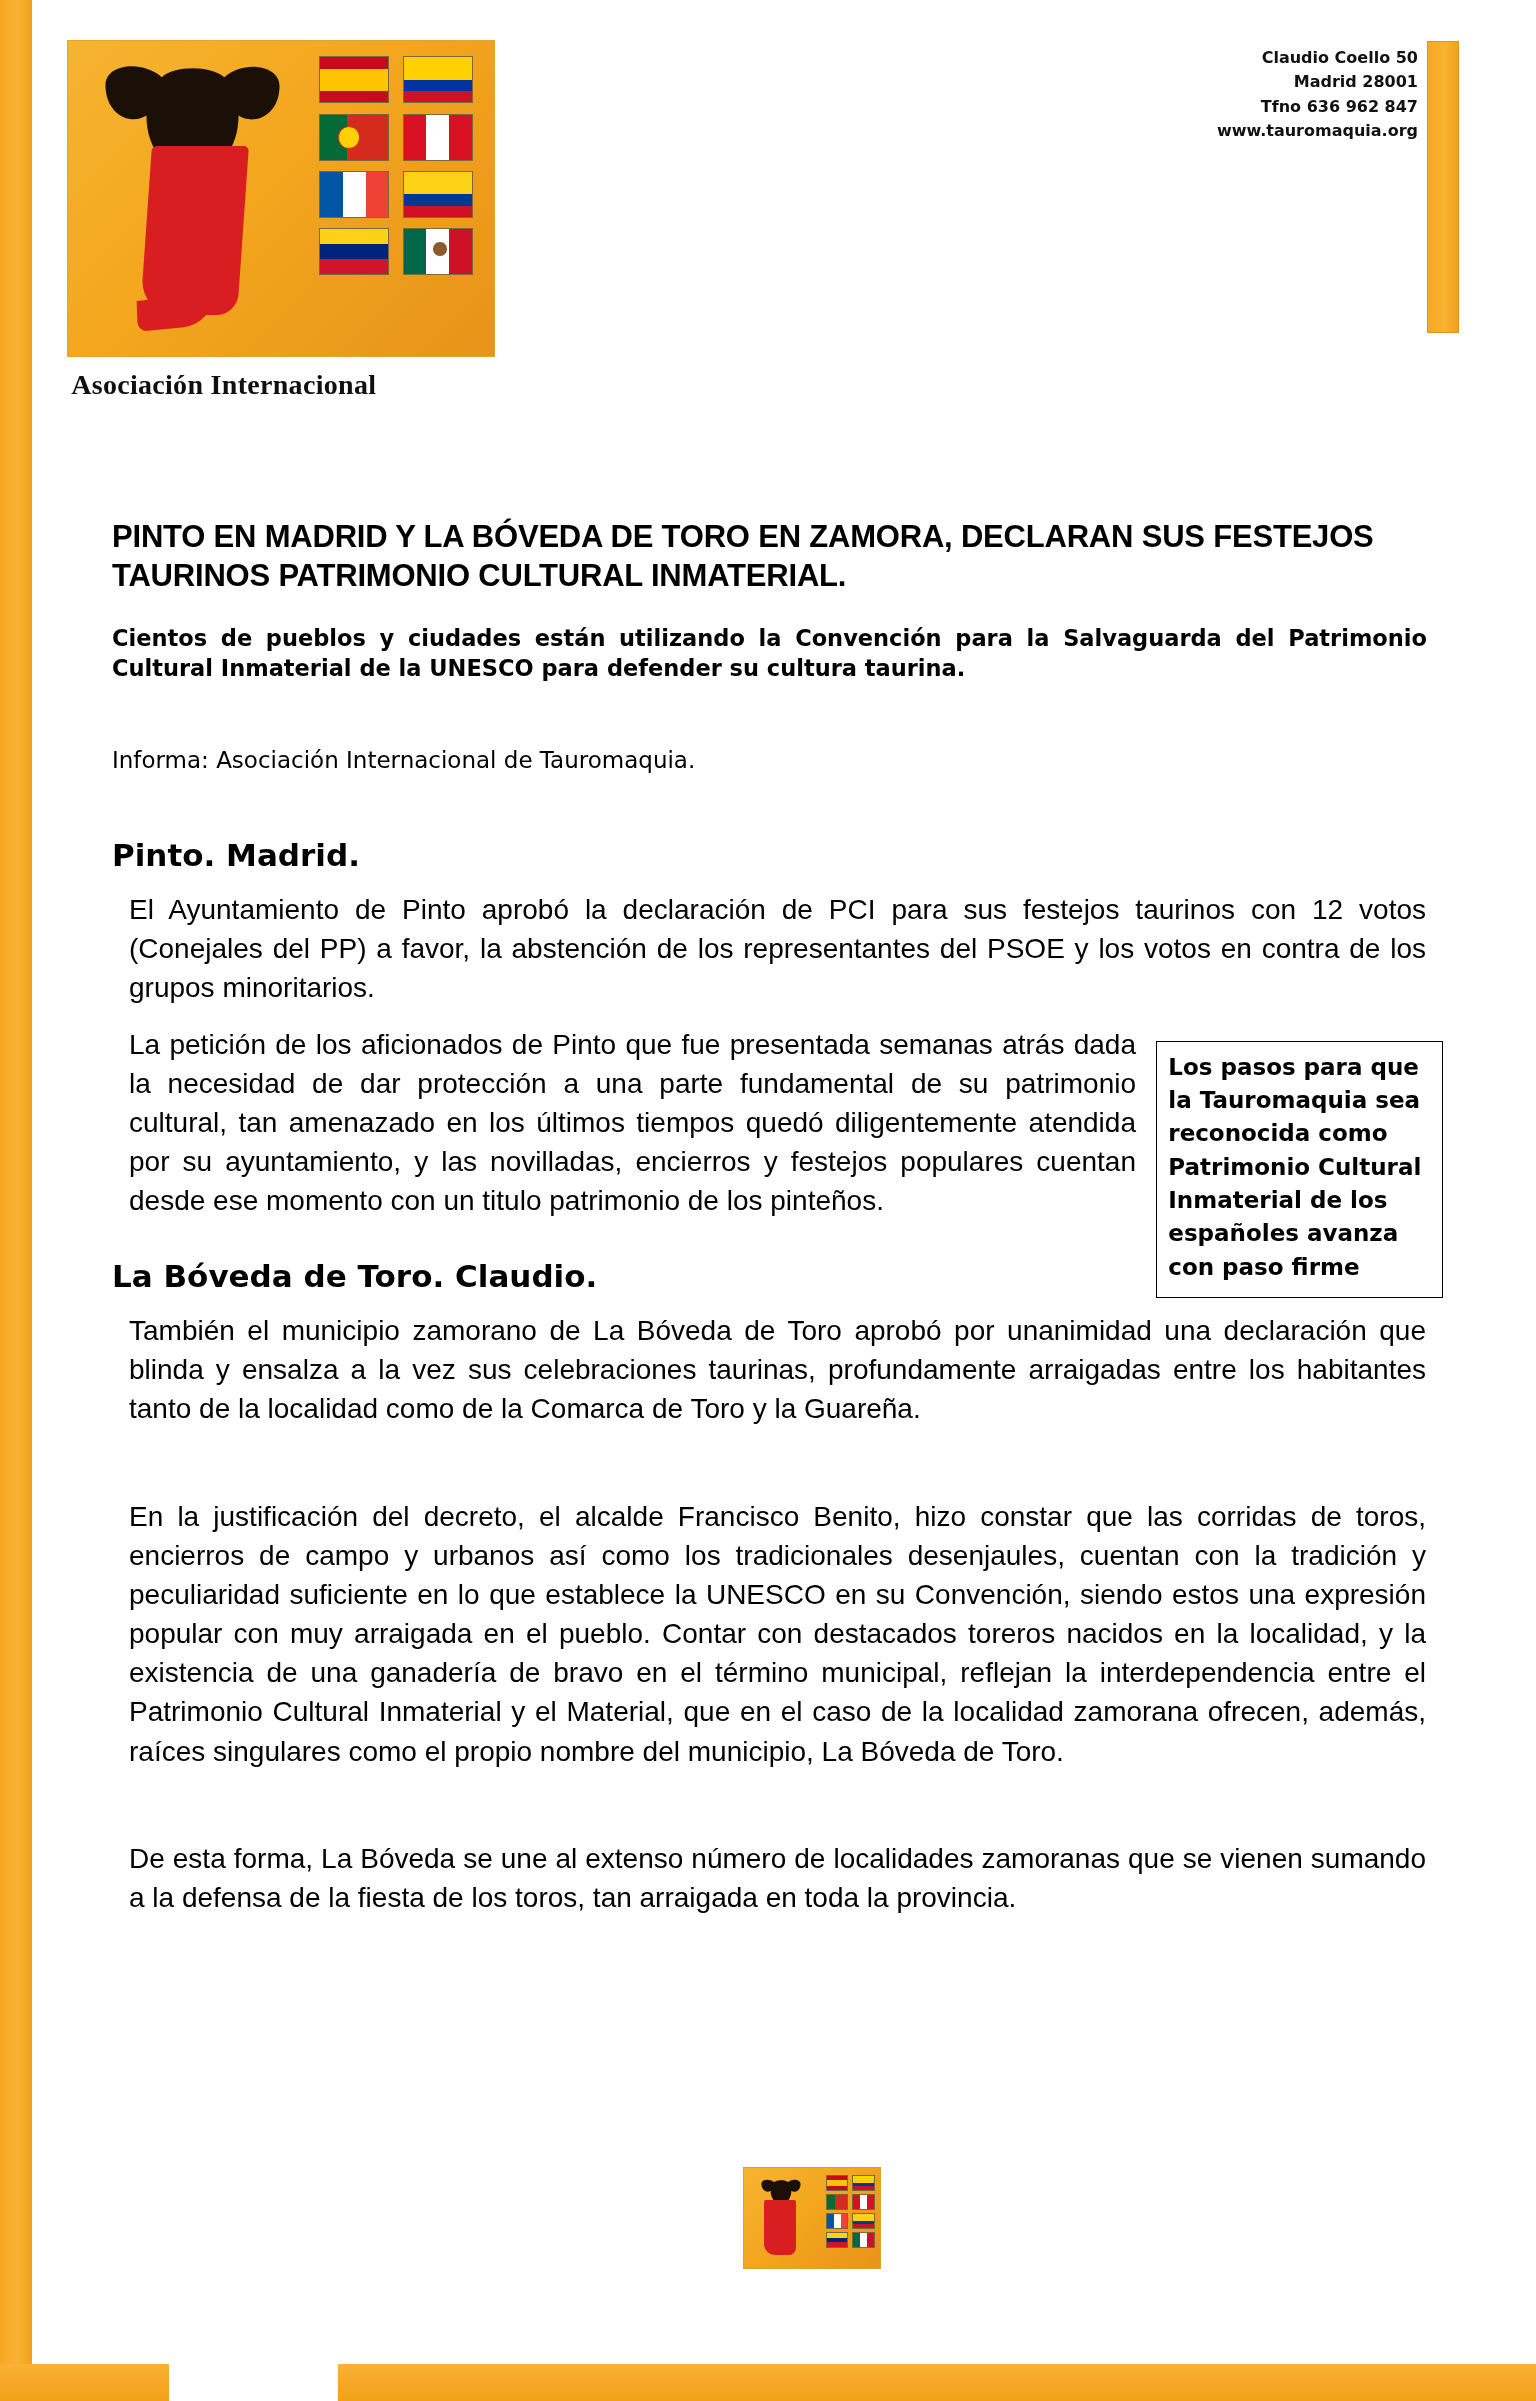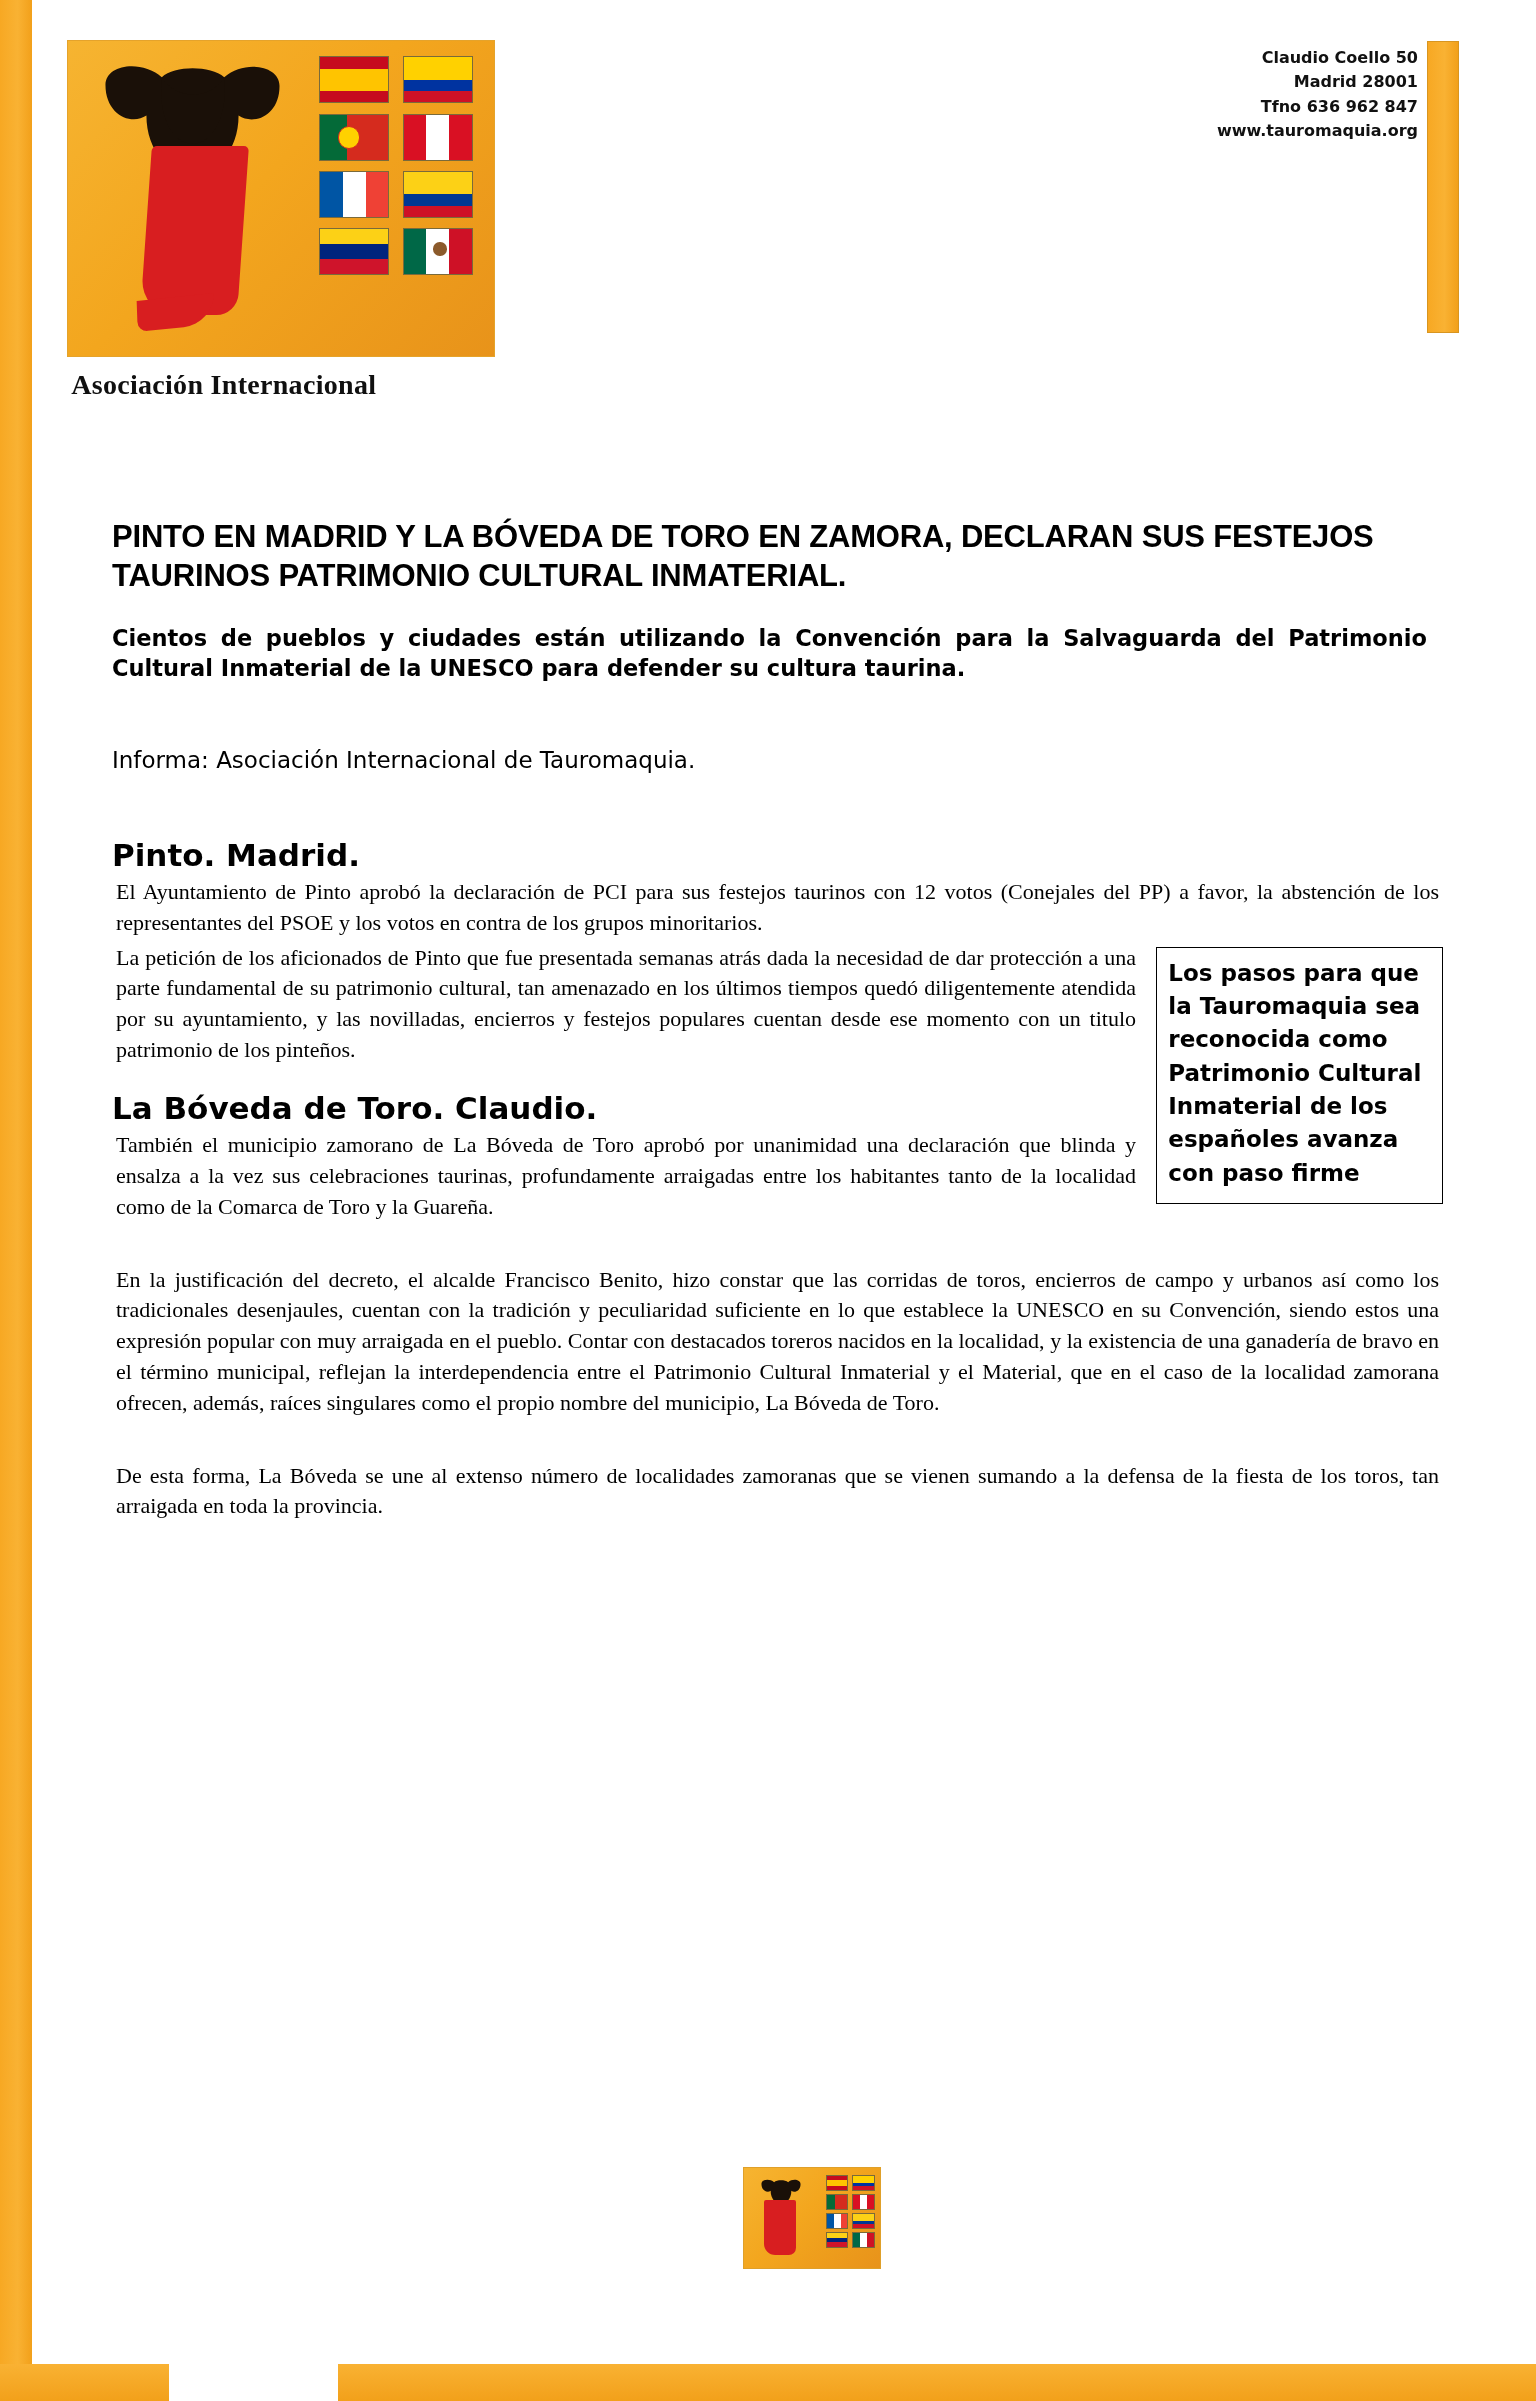--- a/index.html
+++ b/index.html
@@ -166,36 +166,36 @@
     line-height: 1.35;
     margin: 0 0 61px 0;
   }
   h2.sub {
     font-family: "DejaVu Sans", sans-serif;
     font-size: 31px;
     font-weight: bold;
     margin: 0 0 2px 0;
   }
   p.body {
-    font-family: Liberation Serif, serif;
-    font-size: 22px;
+    font-family: Liberation Sans, sans-serif;
+    font-size: 28px;
     line-height: 1.40;
-    margin: 4px;
+    margin: 17px;
     text-align: justify;
   }
   p.body + p.body { margin-top: 0; }
   .spacer-sm { height: 20.5px; }
   .spacer-md { height: 34px; }
 
   
   .wrap-region { position: relative; }
   .pullquote {
     position: absolute;
     right: 0;
-    top: 4px;
+    top: 16px;
     width: 287px;
     border: 1.5px solid #000;
     box-sizing: border-box;
     padding: 9.2px 10.2px 13.3px 11.3px;
     font-family: "DejaVu Sans", sans-serif;
     font-weight: bold;
     font-size: 23px;
     line-height: 1.45;
   }
   .sh { float:right; clear:right; width: 307px; }

